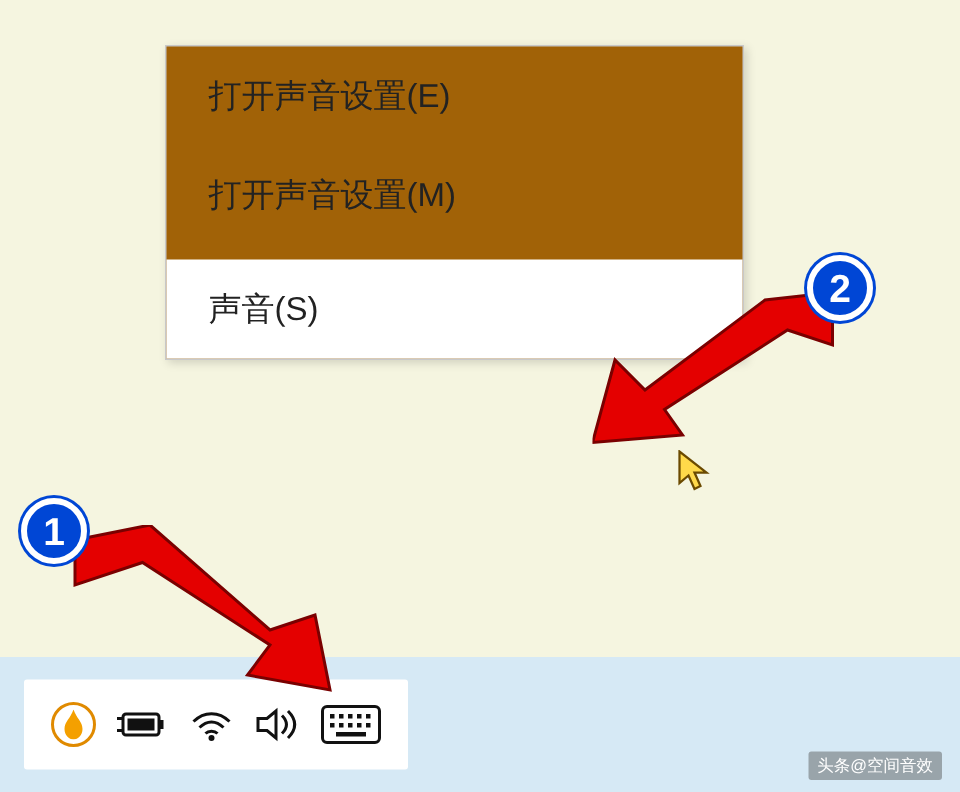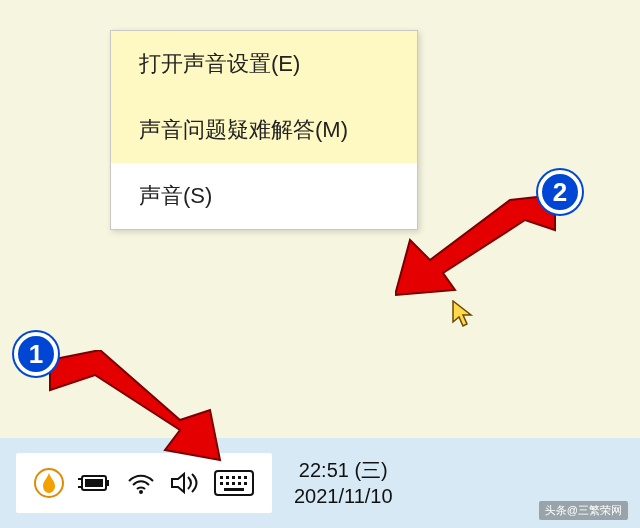--- a/index.html
+++ b/index.html
@@ -8,33 +8,34 @@
     height: 528px;
     background: #f5f5e0;
     font-family: "Microsoft YaHei", "Segoe UI", sans-serif;
     position: relative;
     overflow: hidden;
   }
   .context-menu {
     position: absolute;
     top: 30px;
     left: 110px;
-    width: 308px;
-    background: #fef9c3;
+    width: 386px;
+    background: #a16207;
     border: 1px solid #c8c8c8;
     box-shadow: 2px 2px 6px rgba(0,0,0,0.15);
   }
   .menu-item {
     padding: 18px 28px;
     font-size: 22px;
     color: #222;
     cursor: pointer;
   }
   .menu-item.highlight {
     background: #ffffff;
+    margin-top: 10px;
   }
   .taskbar {
     position: absolute;
     bottom: 0;
     left: 0;
     width: 100%;
     height: 90px;
     background: #d6e9f5;
     display: flex;
     align-items: center;
@@ -97,21 +98,21 @@
     position: absolute;
     top: 300px;
     left: 452px;
   }
 </style>
 </head>
 <body>
 
 <div class="context-menu">
   <div class="menu-item">打开声音设置(E)</div>
-  <div class="menu-item">声音问题疑难解答(M)</div>
+  <div class="menu-item">打开声音设置(M)</div>
   <div class="menu-item highlight">声音(S)</div>
 </div>
 
 <div class="taskbar">
   <div class="tray-icons">
     <span class="flame-circle">
       <svg width="16" height="20" viewBox="0 0 16 20">
           <path d="M8 0 C10 6 14 8 14 13 C14 17 11 20 8 20 C5 20 2 17 2 13 C2 8 6 6 8 0 Z" fill="#f4a000"></path>
         </svg>
     </span>
@@ -149,24 +150,20 @@
           <rect x="30" y="6" width="3" height="3" fill="#111"></rect>
           <rect x="6" y="12" width="3" height="3" fill="#111"></rect>
           <rect x="12" y="12" width="3" height="3" fill="#111"></rect>
           <rect x="18" y="12" width="3" height="3" fill="#111"></rect>
           <rect x="24" y="12" width="3" height="3" fill="#111"></rect>
           <rect x="30" y="12" width="3" height="3" fill="#111"></rect>
           <rect x="10" y="18" width="20" height="3" fill="#111"></rect>
         </svg>
     </span>
   </div>
-  <div class="clock-area">
-    <div>22:51 (三)</div>
-    <div>2021/11/10</div>
-  </div>
 </div>
 
 <div class="arrow" style="top:350px; left:40px;">
   <svg width="190" height="120" viewBox="0 0 190 120">
     <defs></defs>
     <polygon points="10,10 60,0 140,70 170,60 180,110 125,100 140,80 55,25 10,40" fill="#e40000" stroke="#7a0000" stroke-width="2"></polygon>
   </svg>
 </div>
 
 <div class="arrow" style="top:195px; left:395px;">
@@ -177,13 +174,13 @@
 
 <div class="badge badge1">1</div>
 <div class="badge badge2">2</div>
 
 <div class="cursor">
   <svg width="22" height="28" viewBox="0 0 22 28">
     <path d="M1 1 L1 22 L7 17 L11 26 L15 24 L11 15 L19 15 Z" fill="#ffd94a" stroke="#6b4a00" stroke-width="1.5"></path>
   </svg>
 </div>
 
-<div class="watermark">头条@三繁荣网</div>
+<div class="watermark">头条@空间音效</div>
 
 </body></html>

